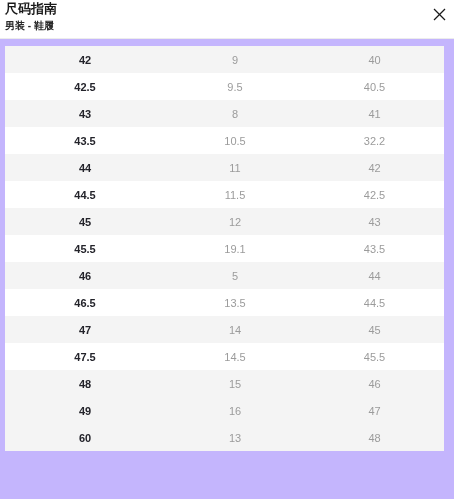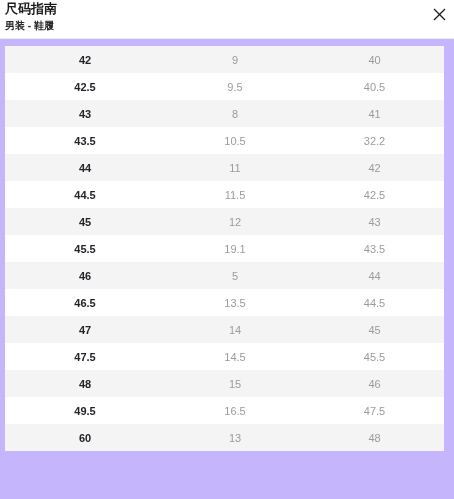--- a/index.html
+++ b/index.html
@@ -211,24 +211,24 @@
           <tr class="plain">
             <td class="col-eu">47.5</td>
             <td class="col-us">14.5</td>
             <td class="col-uk">45.5</td>
           </tr>
           <tr class="stripe">
             <td class="col-eu">48</td>
             <td class="col-us">15</td>
             <td class="col-uk">46</td>
           </tr>
-          <tr class="plain">
-            <td class="col-eu">49.5</td>
-            <td class="col-us">16.5</td>
-            <td class="col-uk">47.5</td>
+          <tr class="stripe">
+            <td class="col-eu">49</td>
+            <td class="col-us">16</td>
+            <td class="col-uk">47</td>
           </tr>
           <tr class="stripe">
             <td class="col-eu">60</td>
             <td class="col-us">13</td>
             <td class="col-uk">48</td>
           </tr>
         </tbody>
     </table>
   </div>
 

